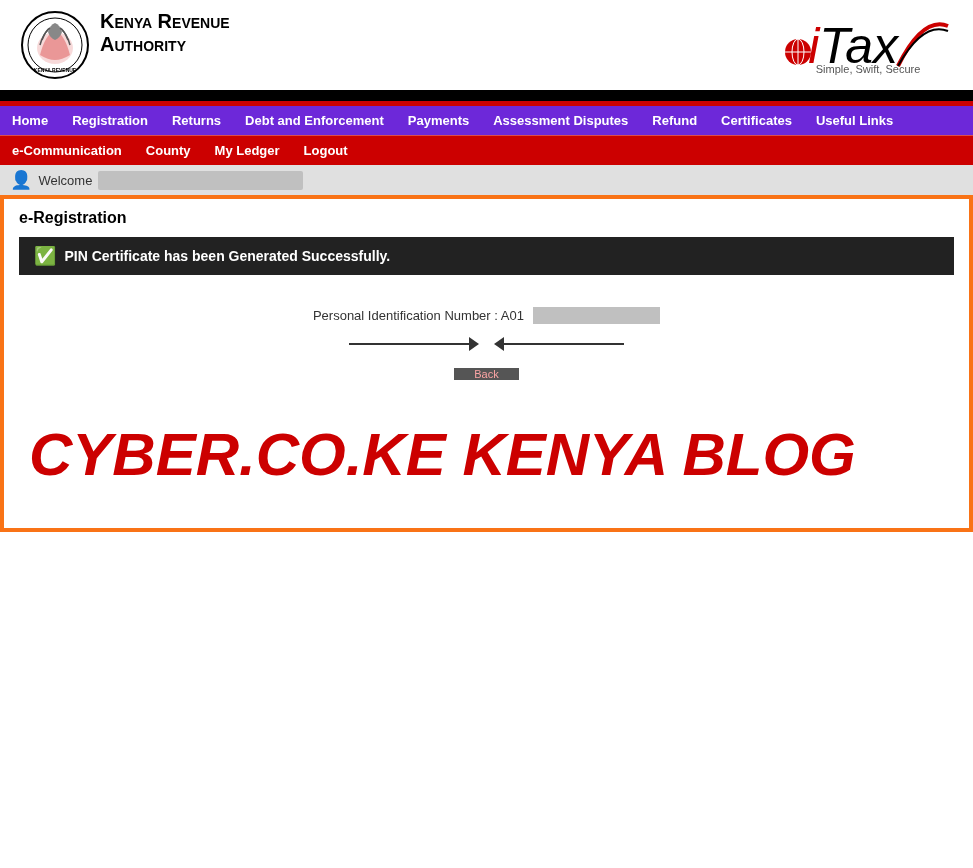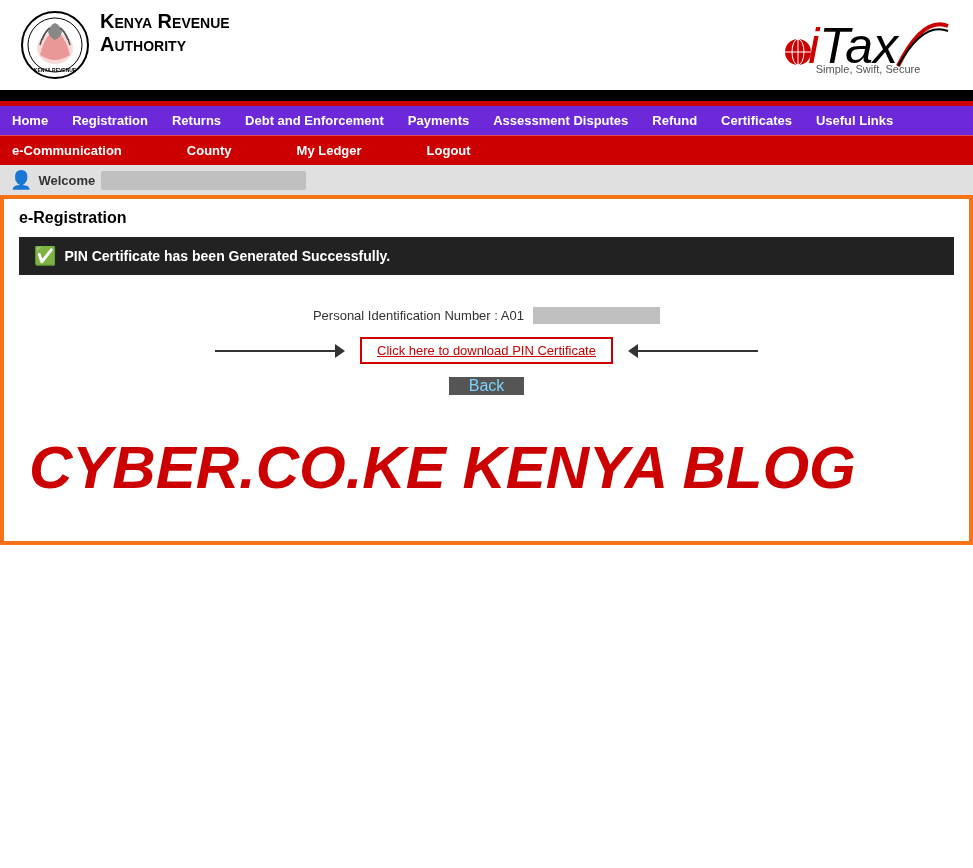--- a/index.html
+++ b/index.html
@@ -28,21 +28,20 @@
     .nav-row1 {
       background: #6d28d9;
       display: flex;
       align-items: center;
     }
     .nav-row2 {
       background: #cc0000;
       display: flex;
       align-items: center;
       border-top: 1px solid rgba(255,255,255,0.3);
-      gap: 41px;
     }
     .nav-item {
       color: #fff;
       font-size: 13px;
       font-weight: bold;
       padding: 7px 12px;
       cursor: pointer;
       white-space: nowrap;
       text-decoration: none;
       display: inline-block;
@@ -54,21 +53,21 @@
       display: flex;
       align-items: center;
       padding: 4px 10px;
       gap: 6px;
       font-size: 13px;
     }
     .welcome-icon {
       font-size: 18px;
     }
     .welcome-text {
-      font-weight: bold;
+      font-weight: normal;
       color: #333;
     }
     .welcome-name {
       background: #c0c0c0;
       color: #888;
       padding: 2px 30px;
       border-radius: 2px;
       font-size: 13px;
       min-width: 120px;
       display: inline-block;
@@ -165,24 +164,24 @@
       text-decoration: underline;
     }
 
     
     .back-section {
       text-align: center;
       padding: 5px 0 10px;
     }
     .back-btn {
       background: #555;
-      color: #7dd3fc;
+      color: #fca5a5;
       border: none;
       padding: 0 20px;
-      font-size: 16px;
+      font-size: 11px;
       cursor: pointer;
     }
 
     
     .watermark {
       color: #cc0000;
       font-size: 60px;
       font-weight: 900;
       font-style: italic;
       padding: 30px 10px;
@@ -289,21 +288,20 @@
     <span class="pin-value">&nbsp;&nbsp;&nbsp;&nbsp;&nbsp;&nbsp;&nbsp;&nbsp;&nbsp;&nbsp;&nbsp;&nbsp;&nbsp;&nbsp;&nbsp;&nbsp;&nbsp;&nbsp;&nbsp;&nbsp;&nbsp;&nbsp;&nbsp;&nbsp;</span>
   </div>
 
   <div class="download-section">
 
     <div style="display:flex;align-items:center;">
       <div class="arrow-line"></div>
       <div class="arrow-head-right"></div>
     </div>
 
-    <button class="download-btn">Click here to download PIN Certificate</button>
 
     <div style="display:flex;align-items:center;">
       <div class="arrow-head-left"></div>
       <div class="arrow-line"></div>
     </div>
   </div>
 
   <div class="back-section">
     <button class="back-btn">Back</button>
   </div>

